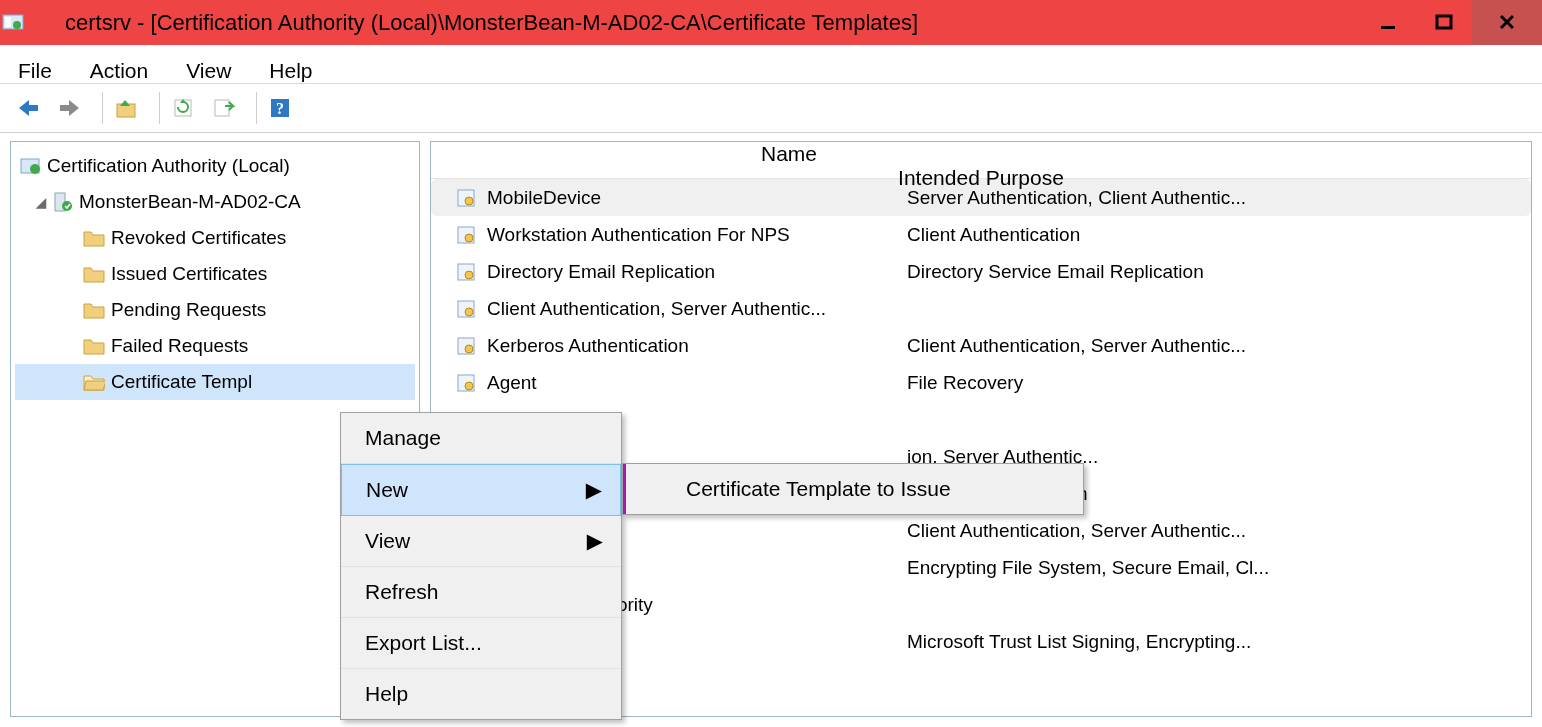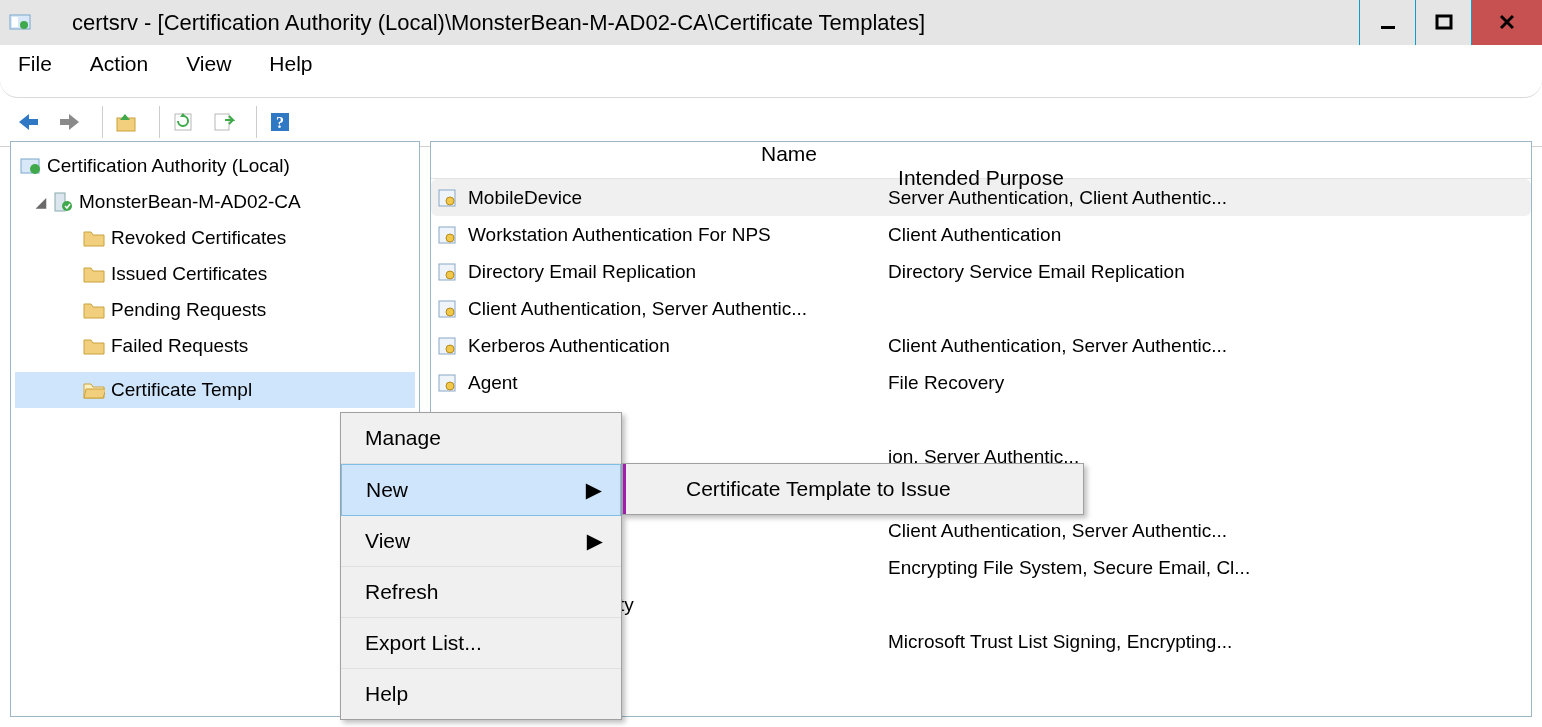--- a/index.html
+++ b/index.html
@@ -1,48 +1,48 @@
 <!DOCTYPE html>
 <html><head>
 <meta charset="utf-8">
 <style>
   html,body{margin:0;padding:0;font-family:"Segoe UI",Tahoma,sans-serif;font-size:19px;color:#000;background:#fff;}
   .window{width:1542px;height:727px;position:relative;background:#fff;overflow:hidden;}
   
-  .titlebar{height:45px;background:#e5e5e5;display:flex;align-items:center;padding:0 0 0 8px;}
+  .titlebar{height:45px;background:#ef4444;display:flex;align-items:center;padding:0 0 0 1px;}
   .titlebar .app-icon{width:24px;height:24px;margin-right:40px;display:inline-block;}
   .titlebar .title-text{font-size:22px;color:#000;}
   .titlebar .win-btns{margin-left:auto;display:flex;height:100%;}
   .titlebar .wbtn{width:55px;display:flex;align-items:center;justify-content:center;border-left:1px solid #0c9fc2;}
   .titlebar .wbtn.close{background:#c75050;width:70px;}
   .titlebar .wbtn svg,.titlebar .wbtn span{font-weight:bold;}
   
-  .menubar{height:38px;border-bottom:1px solid #d9d9d9;display:flex;align-items:flex-start;padding:7px 18px;border-radius:18px;}
+  .menubar{height:38px;border-bottom:1px solid #d9d9d9;display:flex;align-items:flex-end;padding:0 18px;}
   .menubar .mitem{margin-right:38px;font-size:21px;}
   
   .toolbar{height:48px;border-bottom:1px solid #d0d0d0;display:flex;align-items:center;padding:0 14px;background:#fff;}
   .toolbar .tb{width:30px;height:30px;margin-right:10px;display:flex;align-items:center;justify-content:center;}
   .toolbar .sep{width:1px;height:32px;background:#ccc;margin:0 8px;}
   
   .body{position:absolute;top:131px;left:0;right:0;bottom:0;display:flex;padding:10px;}
   .tree{width:400px;border:1px solid #9cb6c5;background:#fff;padding:6px 4px;overflow:hidden;}
   .content{flex:1;border:1px solid #9cb6c5;margin-left:10px;background:#fff;position:relative;}
   
   .tnode{display:flex;align-items:center;height:36px;white-space:nowrap;padding-left:4px;}
   .tnode .sp{display:inline-block;}
   .tnode .exp{width:16px;text-align:center;color:#6a6a6a;font-size:14px;margin-right:2px;}
   .tnode .ticon{width:22px;height:22px;margin-right:6px;display:inline-flex;align-items:center;justify-content:center;}
-  .tnode.sel{background:#cfe5fb;margin-top:8px;}
+  .tnode.sel{background:#cfe5fb;}
   .folder-svg{fill:#f2cf7d;stroke:#c9a23c;stroke-width:1;}
   
   .cols{height:36px;border-bottom:1px solid #e4e4e4;display:flex;align-items:center;padding:0 10px;flex-direction:column;}
   .cols .cname{width:440px;font-size:21px;}
   .cols .cpurp{font-size:21px;}
   
-  .row{height:37px;display:flex;align-items:center;padding:0 5px;border-radius:6px;}
+  .row{height:37px;display:flex;align-items:center;padding:0 24px;border-radius:6px;}
   .row.sel{background:#f0f0f0;}
   .row .ricon{width:22px;height:22px;margin-right:10px;display:inline-flex;align-items:center;justify-content:center;}
   .row .rname{width:420px;}
   .row .rpurp{flex:1;white-space:nowrap;overflow:hidden;}
   
   .ctx{position:absolute;background:#f0f0f0;border:1px solid #a0a0a0;box-shadow:3px 3px 5px rgba(0,0,0,.25);font-size:21px;}
   .ctx .ci{height:50px;display:flex;align-items:center;padding:0 24px;position:relative;border-bottom:1px solid #e0e0e0;}
   .ctx .ci:last-child{border-bottom:none;}
   .ctx .ci.hl{background:#cfe5fb;border:1px solid #7fbfe6;}
   .ctx .arrow{position:absolute;right:18px;}

